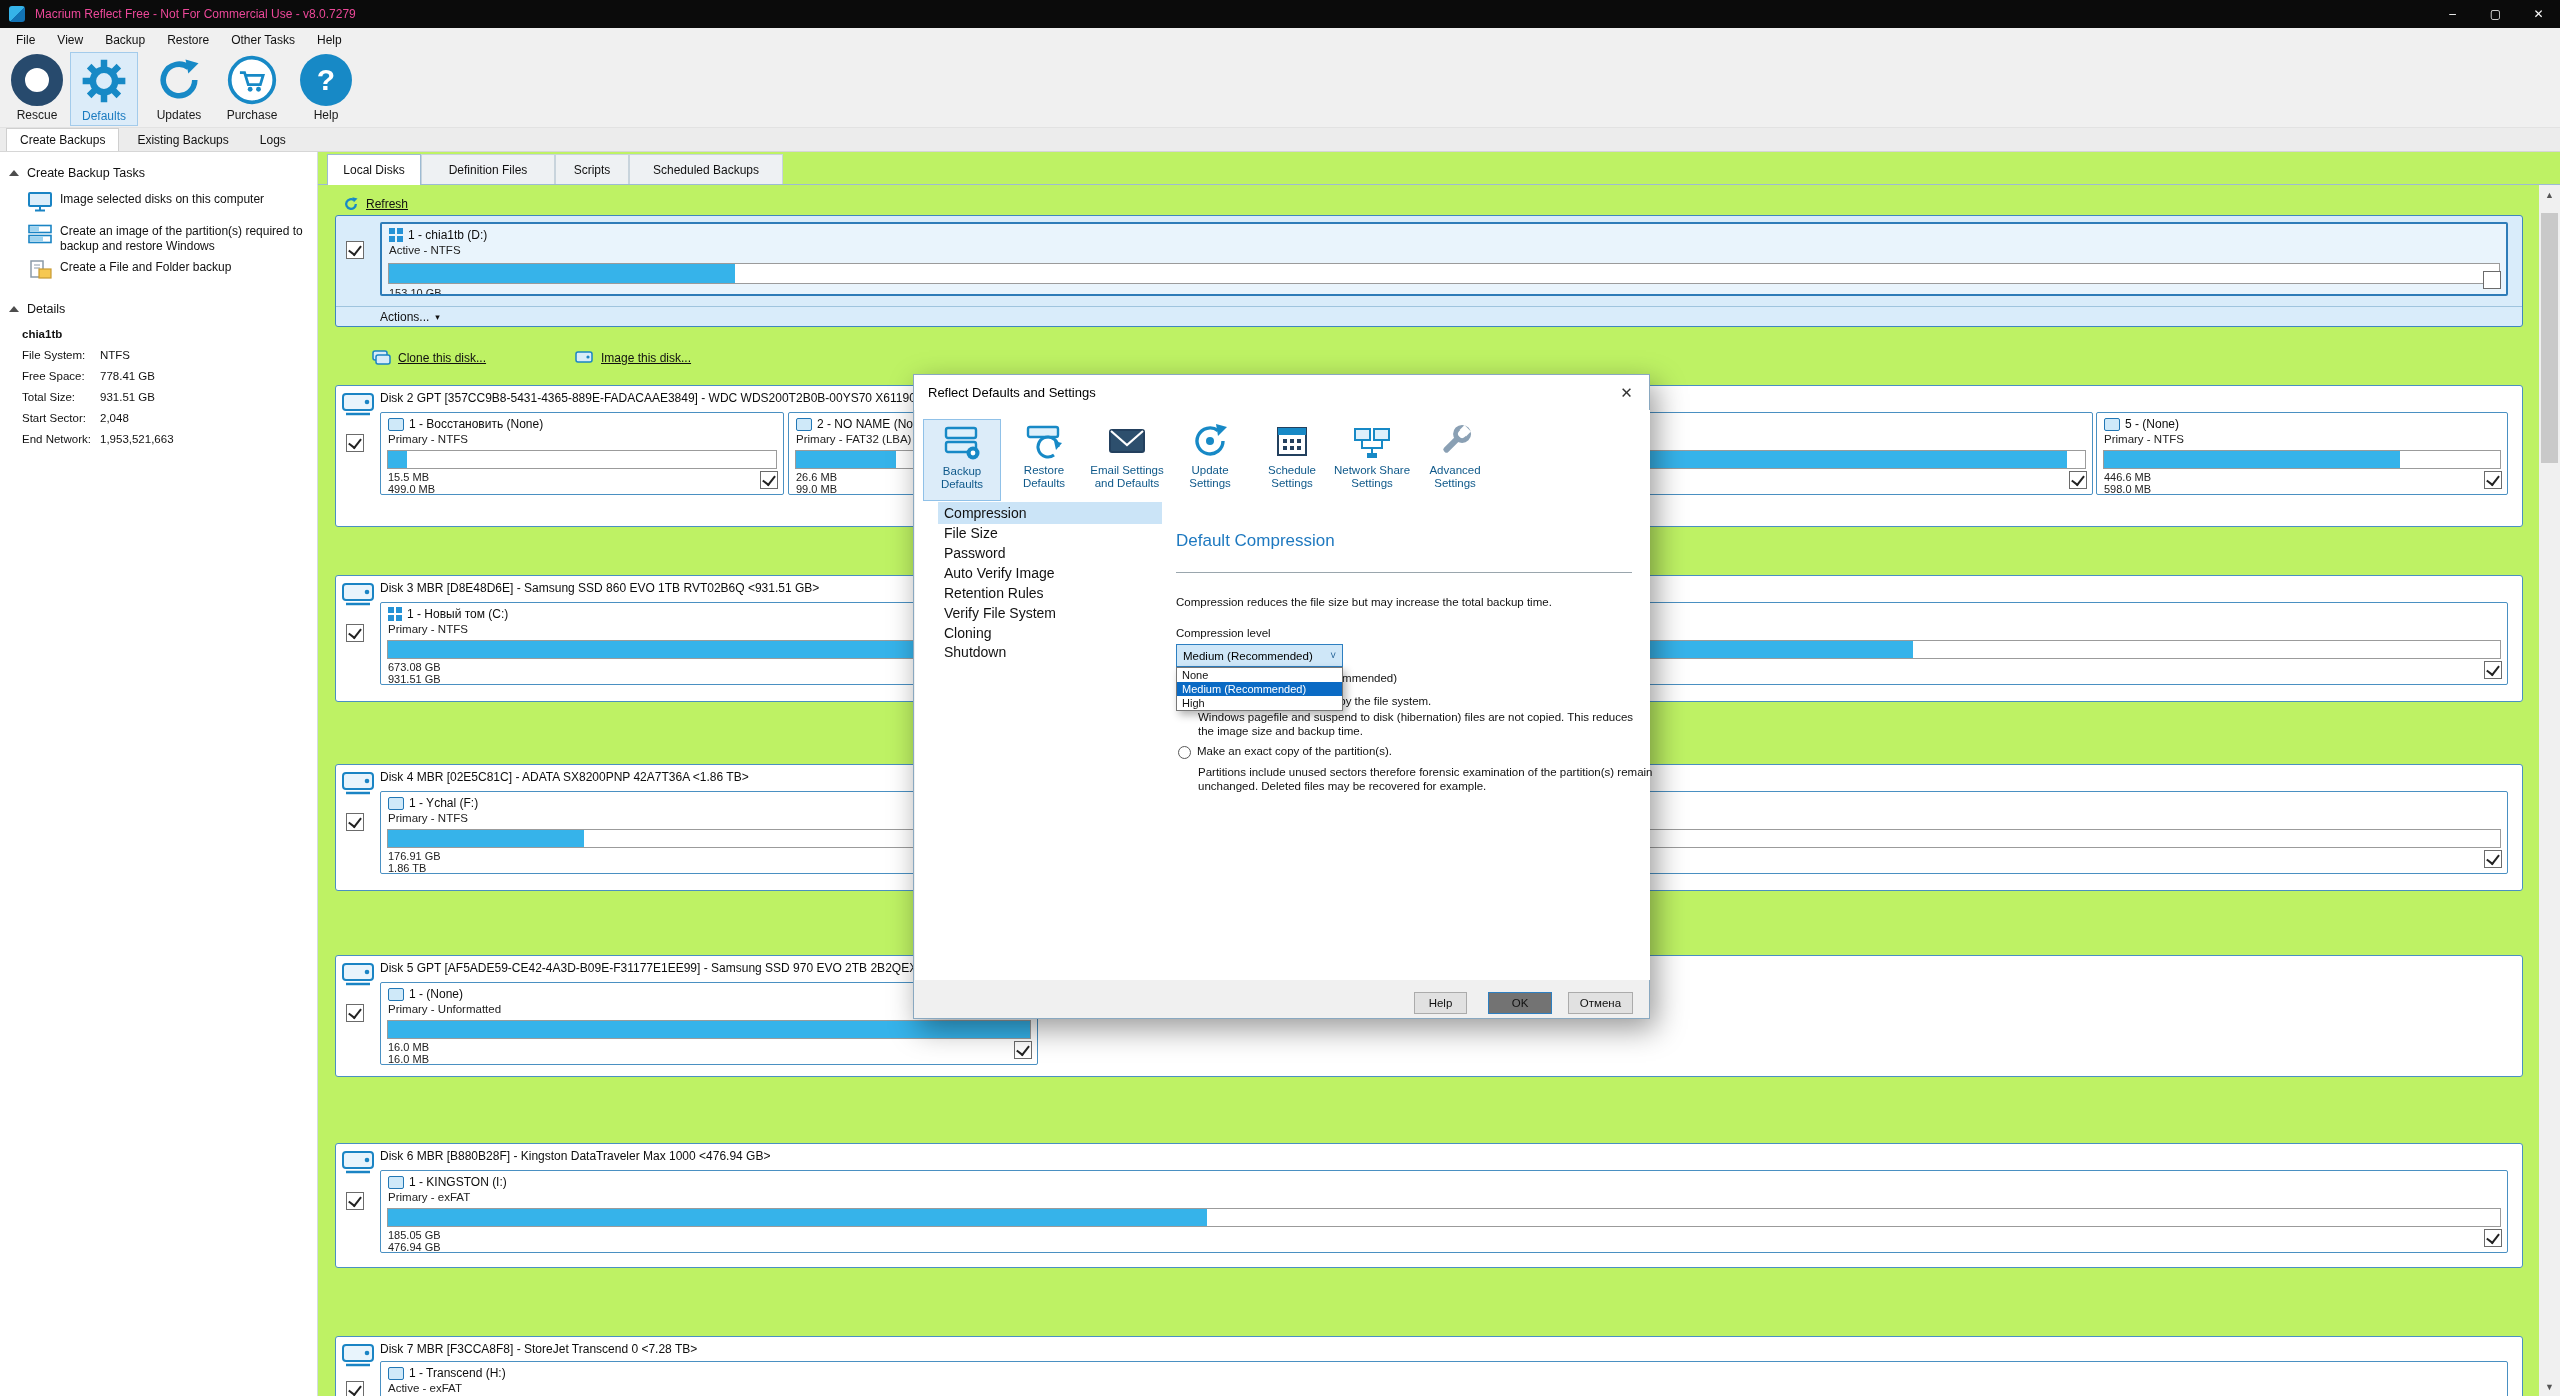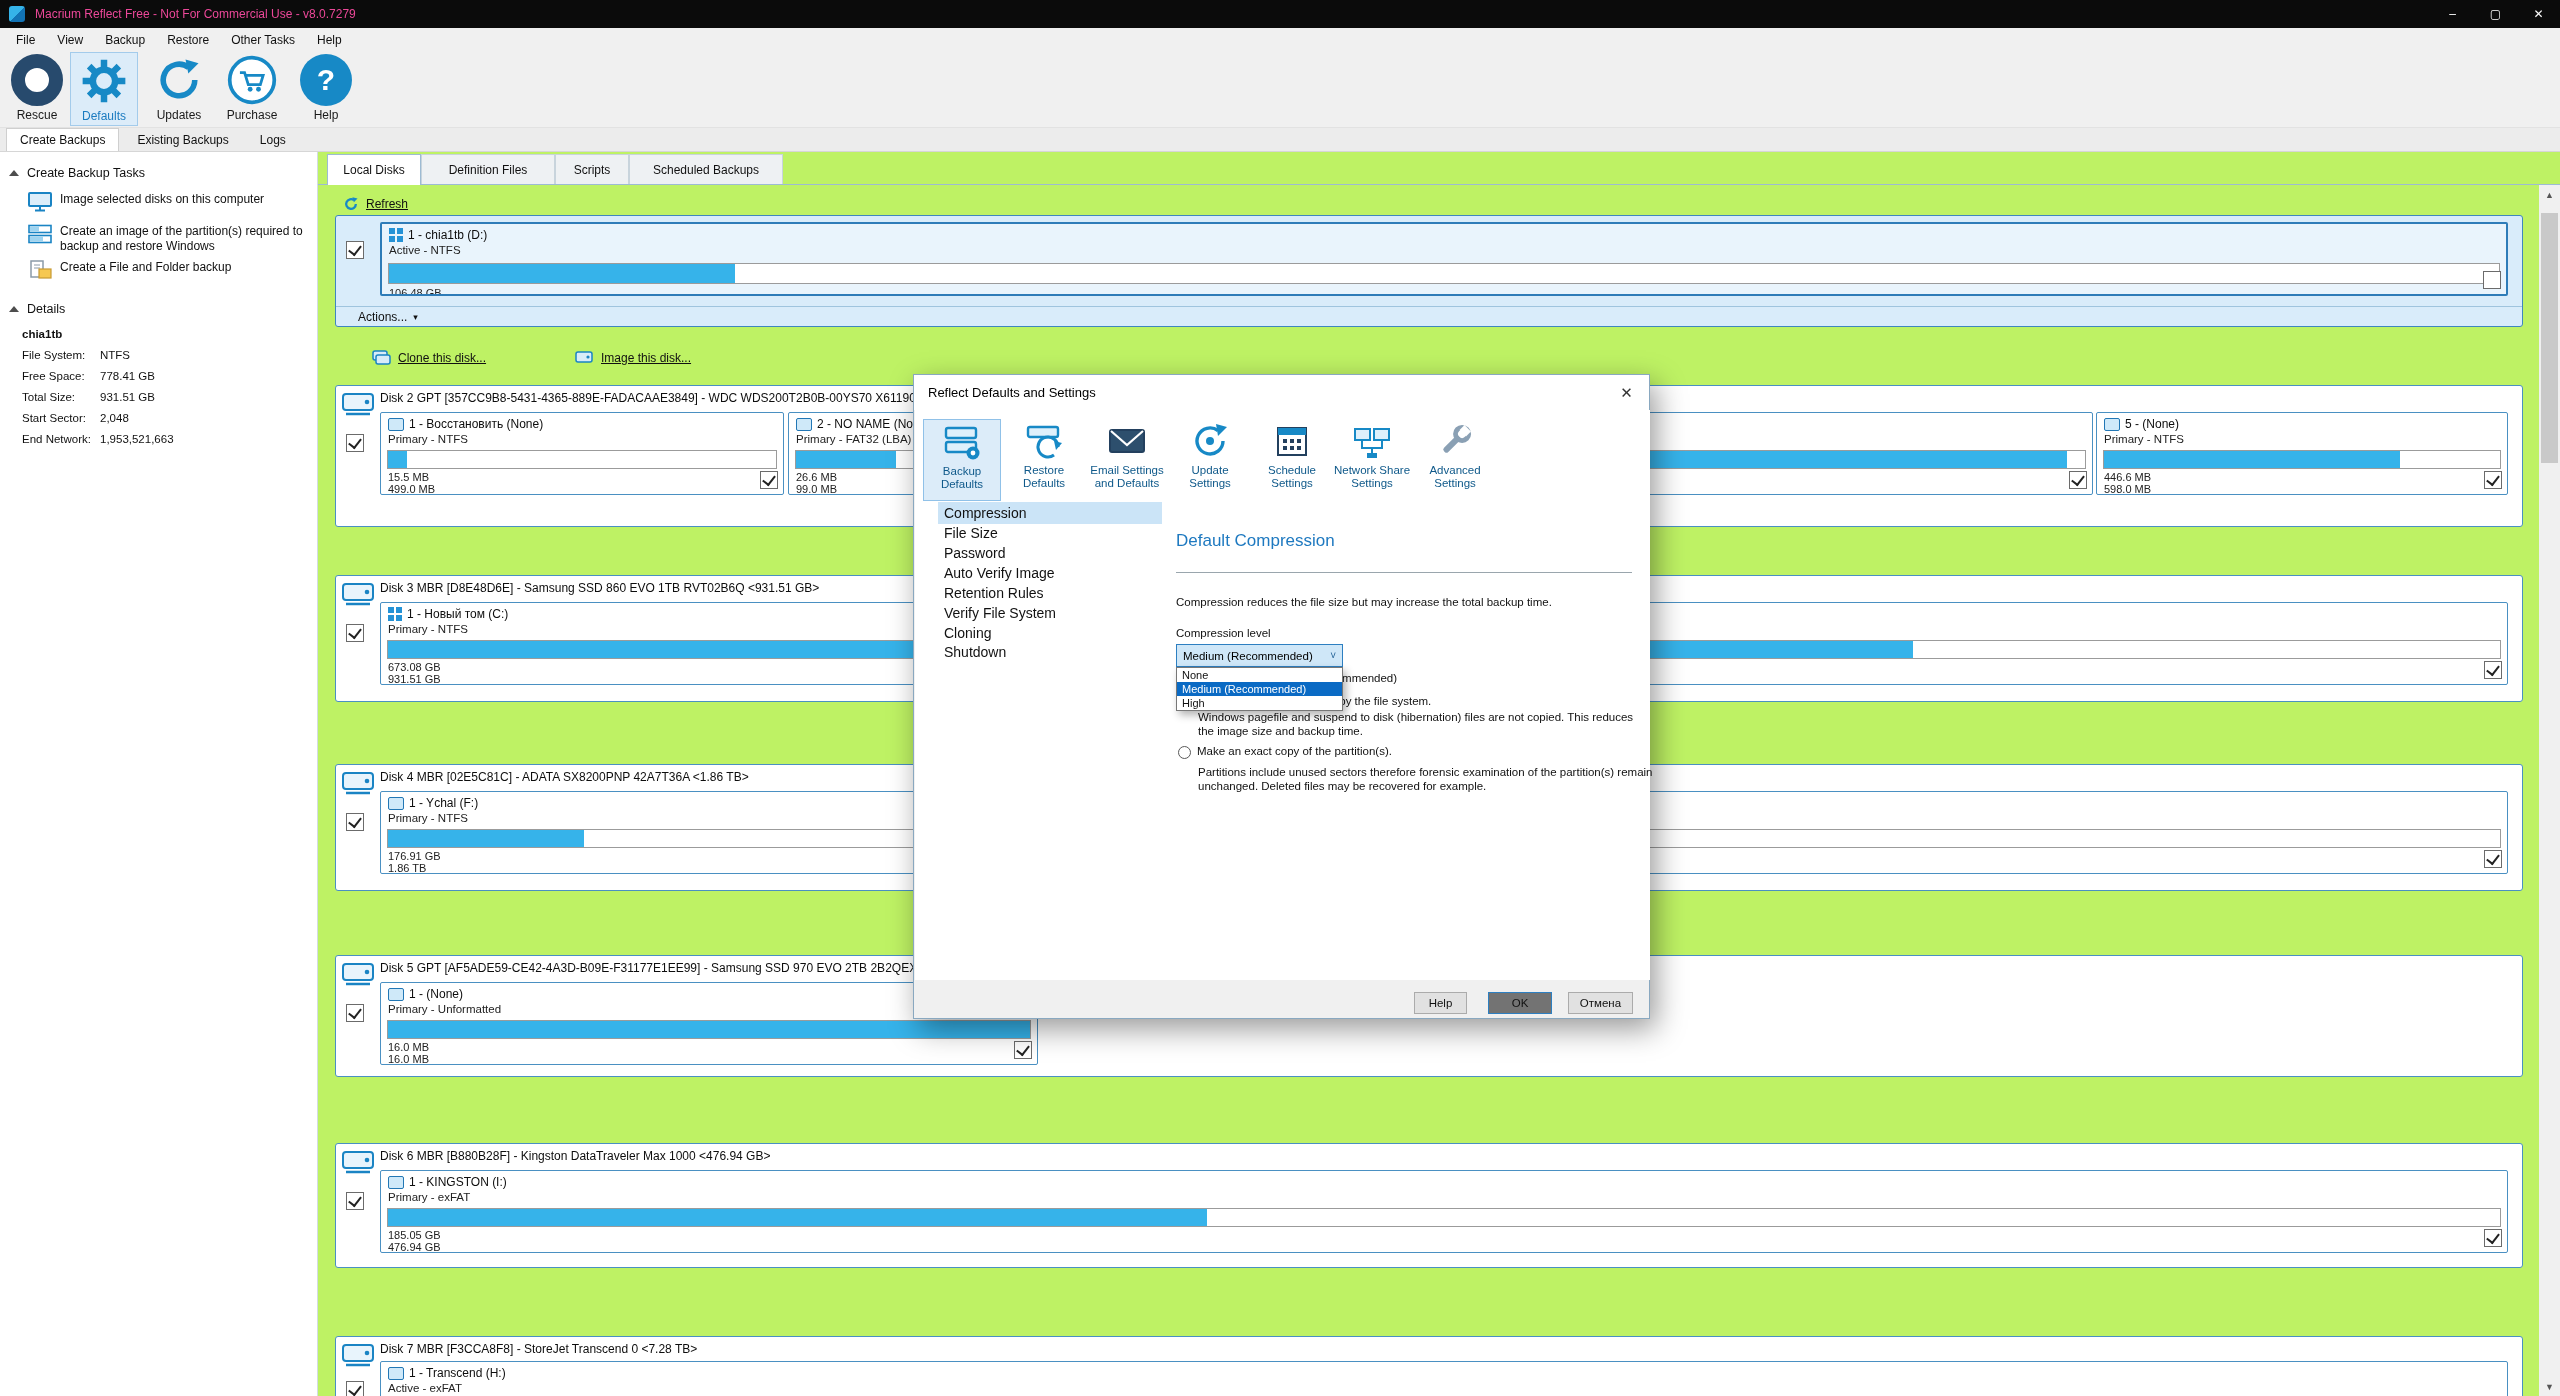--- a/index.html
+++ b/index.html
@@ -54,21 +54,21 @@
 .disk-row.selected .pbox{background:#e9f4fc;border:2px solid #2e7cb8}
 .pname{position:absolute;left:7px;top:4px;display:flex;align-items:center;gap:5px;font-size:12px;white-space:nowrap;color:#0d0d0d}
 .ptype{position:absolute;left:7px;top:20px;font-size:11.5px;color:#222}
 .pbar{position:absolute;left:6px;right:6px;top:37px;height:19px;border:1px solid #9b9b9b;background:#fff}
 .pfill{height:100%;background:#36b3ea}
 .psz{position:absolute;left:7px;top:59px;font-size:11px;line-height:11.5px;color:#222}
 .pchk{right:5px;bottom:5px;left:auto;top:auto}
 .pbox1 .pbar{top:39px;height:21px}
 .pbox1 .psz{top:64px}
 .picon{display:inline-block;width:16px;height:13px;background:#cfe9f9;border:1px solid #2277b5;border-radius:2px}
-.actions{position:absolute;left:0;right:0;bottom:0;height:20px;border-top:1px solid #9fc4de;display:flex;align-items:center;padding-left:22px;font-size:12px;gap:6px;color:#111}
+.actions{position:absolute;left:0;right:0;bottom:0;height:20px;border-top:1px solid #9fc4de;display:flex;align-items:center;padding-left:44px;font-size:12px;gap:6px;color:#111}
 
 .scroll{position:absolute;right:0;top:33px;width:21px;height:1211px;background:#f0f0f0}
 .sarrow{position:absolute;left:0;width:21px;height:19px;display:flex;align-items:center;justify-content:center;color:#555;font-size:9px}
 .sthumb{position:absolute;left:2px;width:17px;height:250px;top:28px;background:#c9c9c9}
 
 .dialog{position:absolute;left:913px;top:374px;width:737px;height:645px;background:#f0f0f0;border:1px solid #89a8c0;box-shadow:6px 10px 28px rgba(0,0,0,.4);z-index:60}
 .dtitle{position:absolute;left:0;top:0;right:0;height:35px;background:#fff;display:flex;align-items:center;padding-left:14px;font-size:13px;color:#000}
 .dclose{position:absolute;right:0;top:0;width:45px;height:35px;display:flex;align-items:center;justify-content:center;font-size:15px;color:#333;background:#fff}
 .dwhite{position:absolute;left:1px;top:35px;width:735px;height:570px;background:#fff}
 .ditem{position:absolute;top:44px;width:78px;height:82px;display:flex;flex-direction:column;align-items:center;padding-top:2px}
@@ -220,21 +220,21 @@
           <rect x="0" y="8" width="6" height="6" fill="#2492d6"></rect>
             <rect x="8" y="8" width="6" height="6" fill="#2492d6"></rect>
         </svg>
         <span>1 - chia1tb (D:)</span>
       </div>
       <div class="ptype">Active - NTFS</div>
       <div class="pbar">
           <div class="pfill" style="width:16.4%"></div>
         </div>
       <div class="psz">
-          <div>106.48 GB</div>
+          <div>153.10 GB</div>
           <div>931.51 GB</div>
         </div>
       <span class="cb pchk" style="background:#fff"></span>
     </div>
     <div class="actions">
       <span>Actions...</span>
       <span style="font-size:9px">▾</span>
     </div>
   </div>
 

